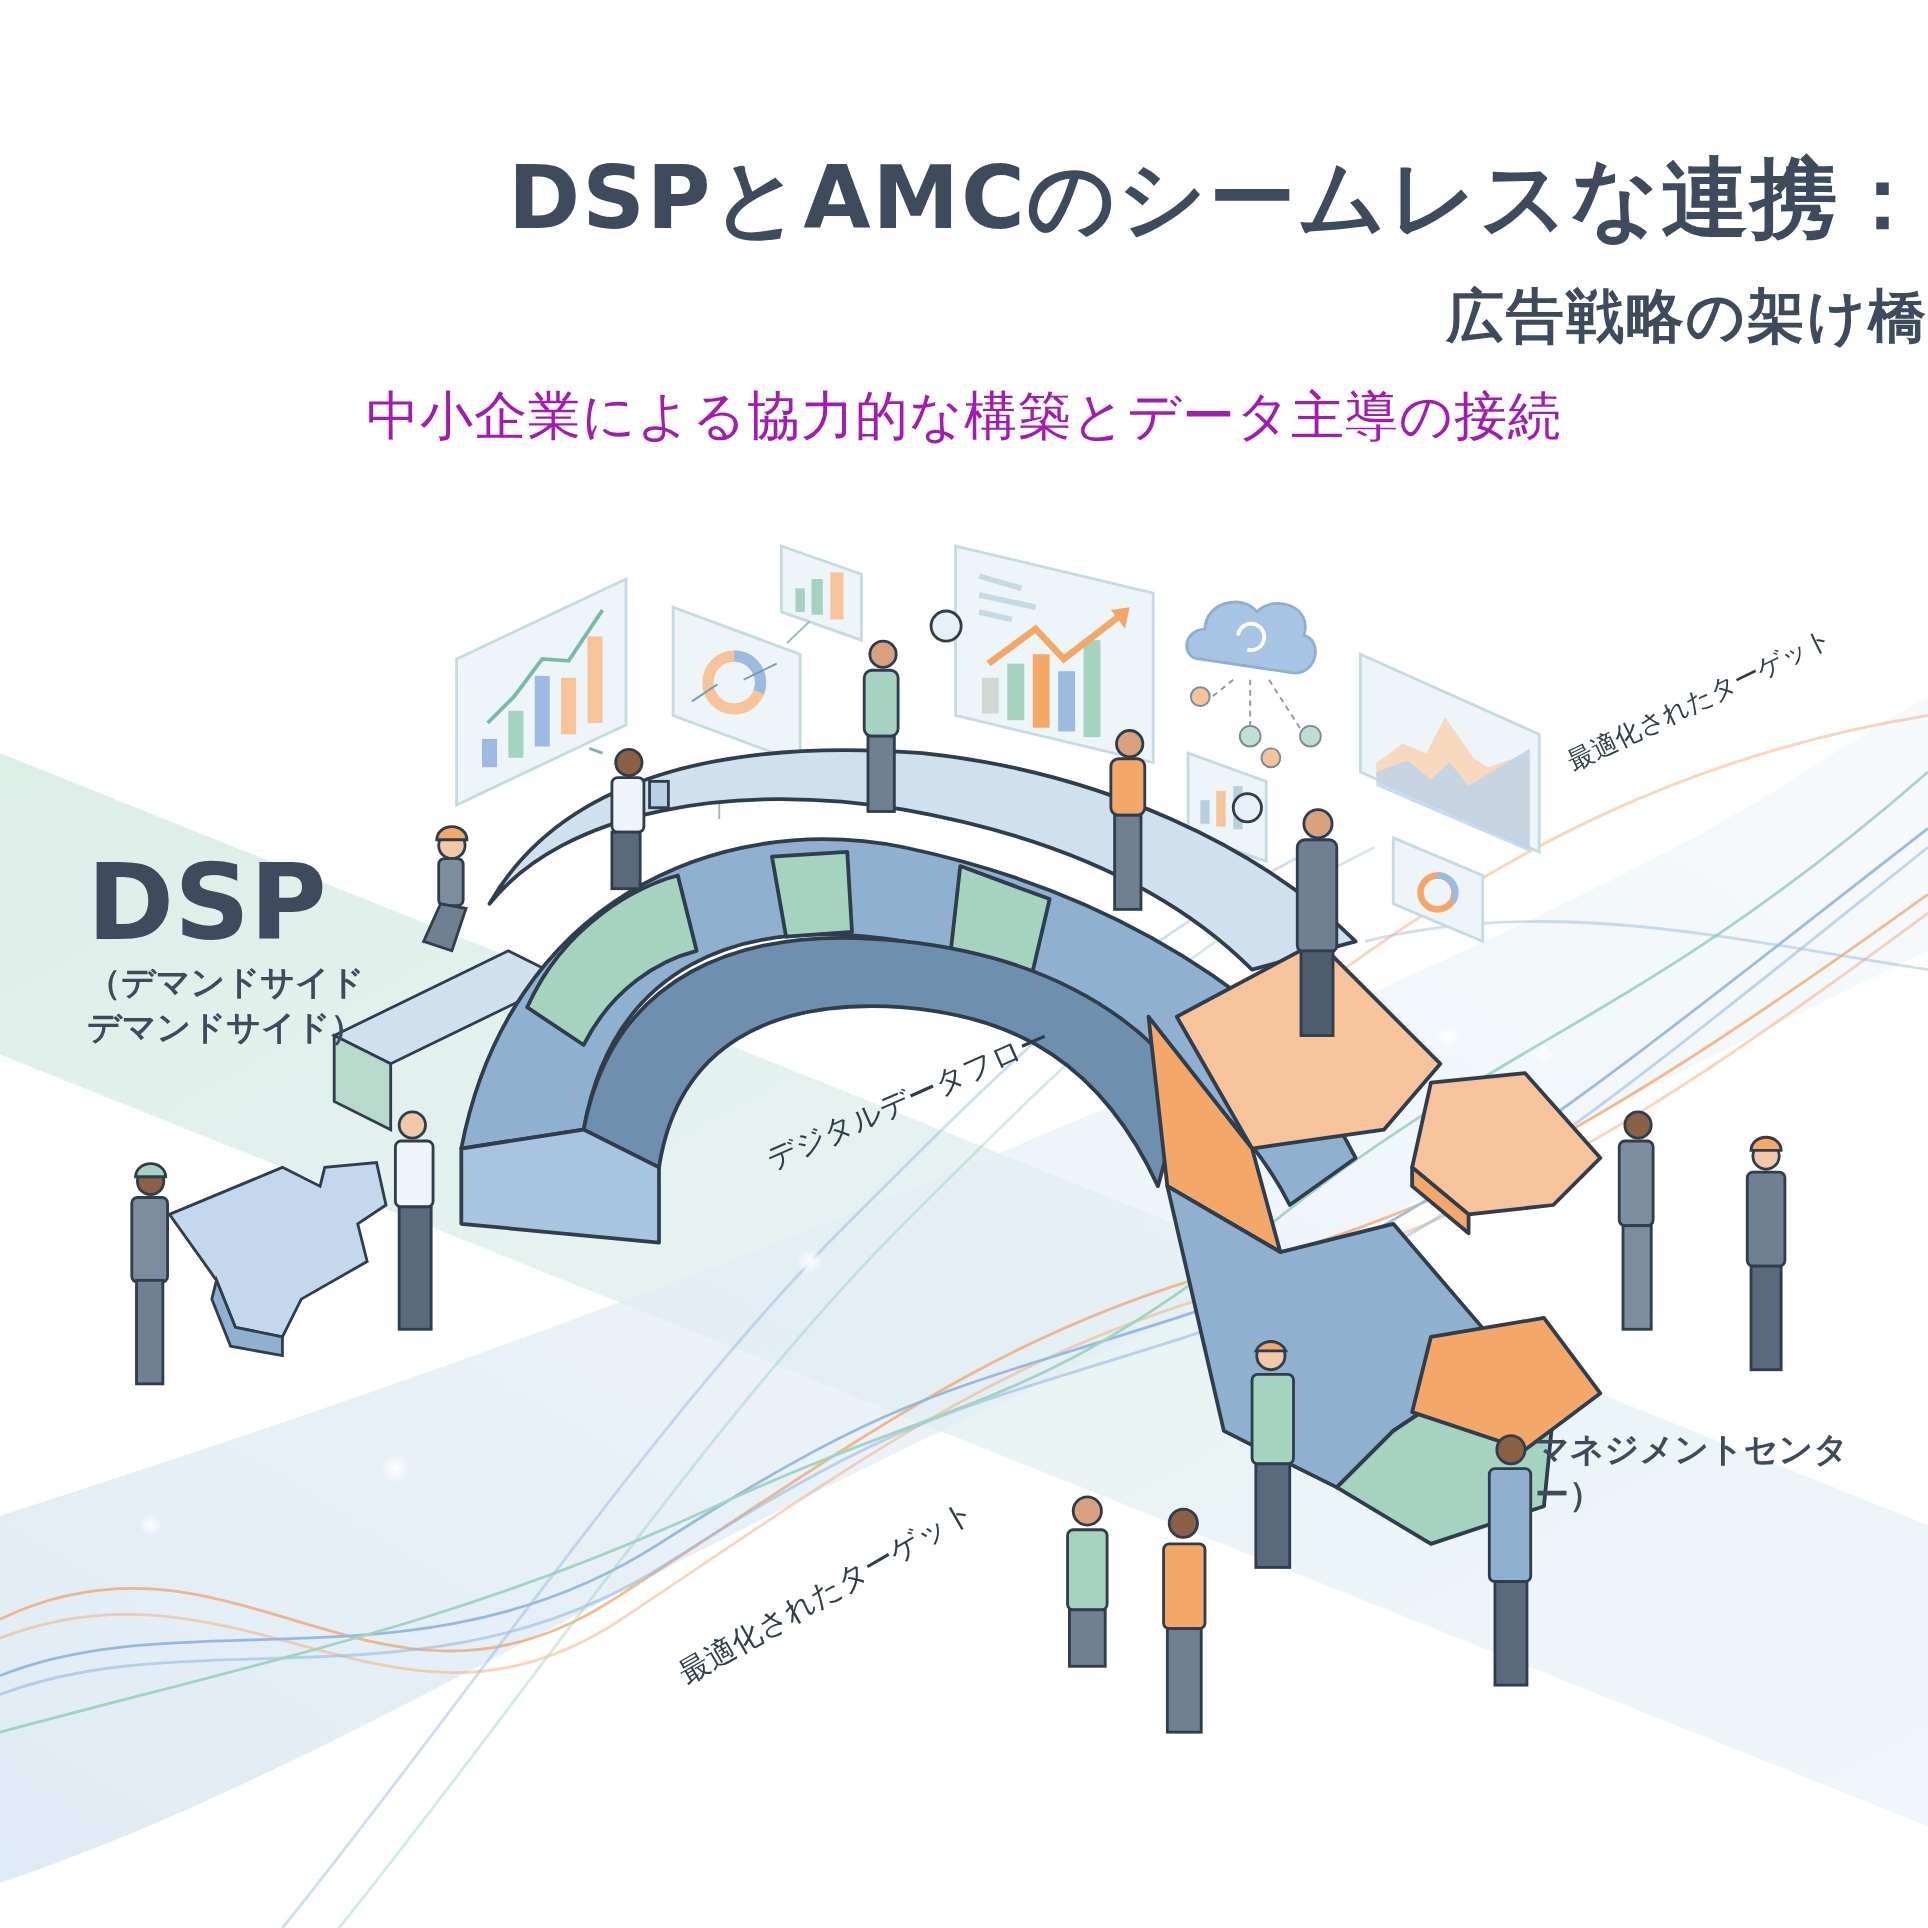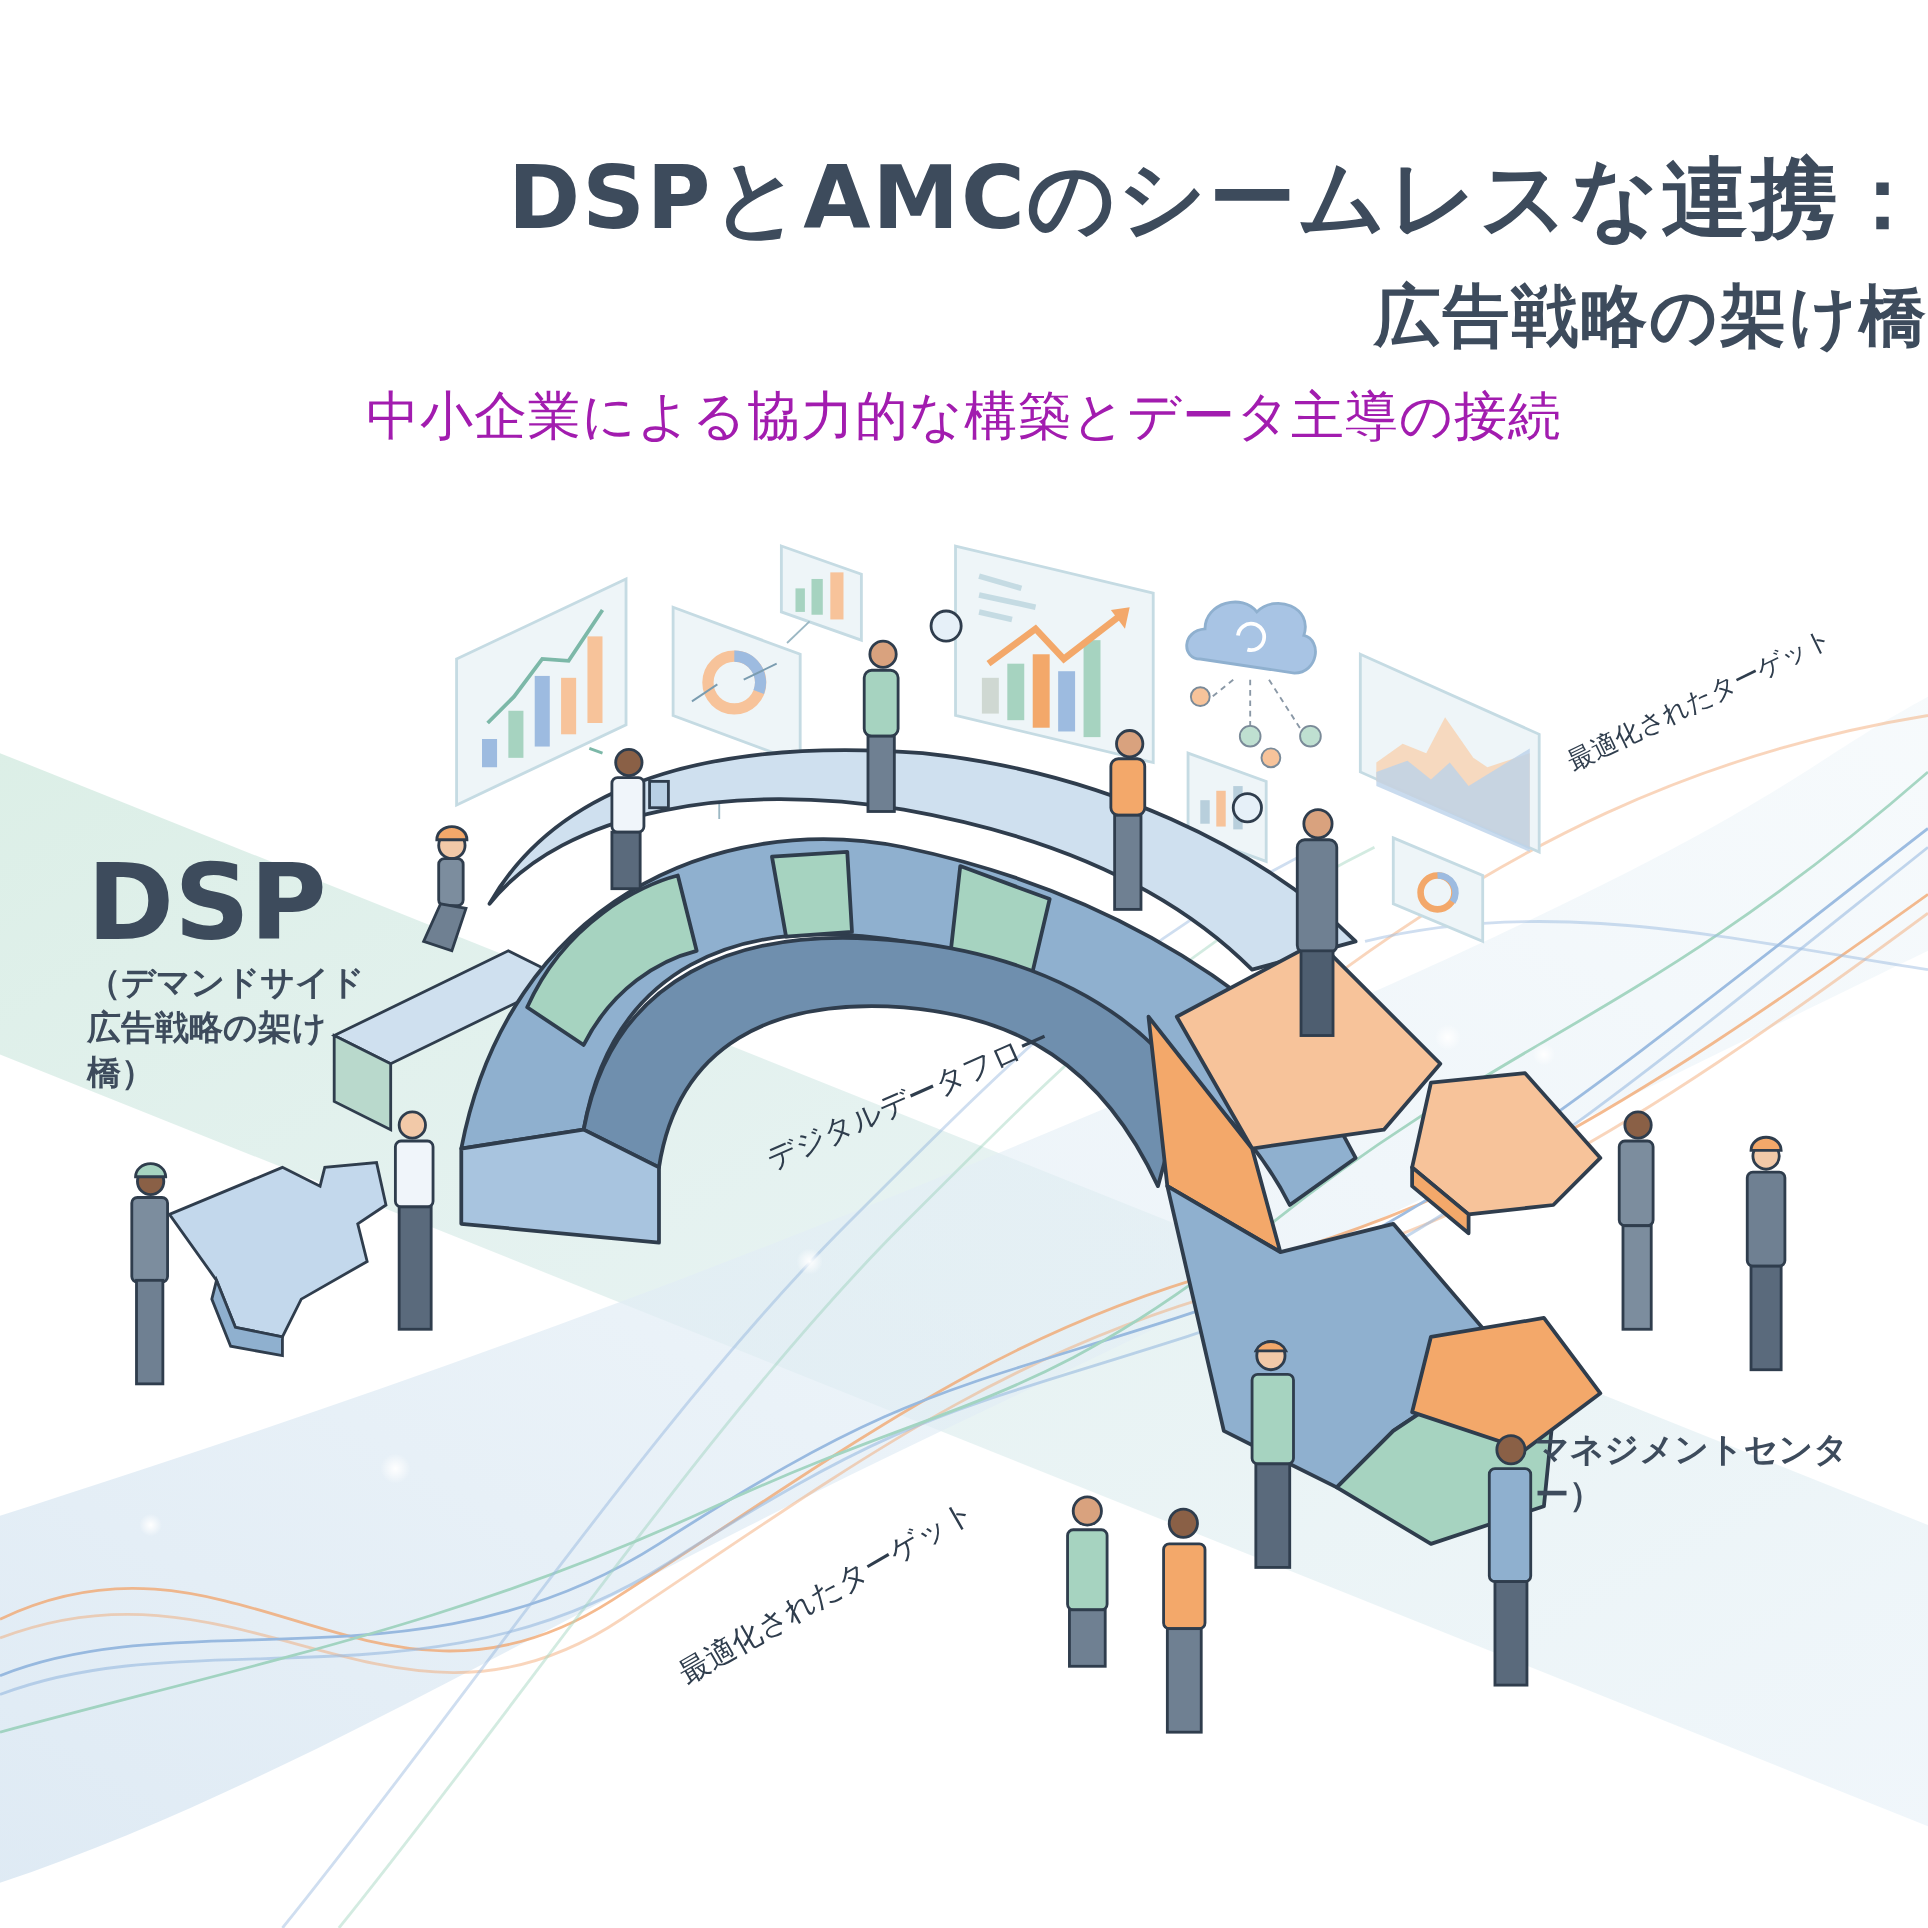--- a/index.html
+++ b/index.html
@@ -2,21 +2,21 @@
 <html style="font-size:15px"><head>
 <meta charset="utf-8">
 <style>
   html, body { margin: 0; padding: 0; background: #ffffff; }
   body { width: 1928px; height: 1928px; position: relative; overflow: hidden;
          font-family: "DejaVu Sans", "Liberation Sans", sans-serif; color: #3c4a5a; }
   .canvas { position: absolute; inset: 0; }
   .title { position: absolute; left: 0; width: 1928px; text-align: right; font-weight: 700;
            color: #3d4b5c; letter-spacing: 1.9px; }
   .title.l1 { top: 146px; font-size: 87px; line-height: 104px; }
-  .title.l2 { top: 264px; font-size: 67px; line-height: 104px; }
+  .title.l2 { top: 264px; font-size: 58px; line-height: 104px; }
   .subtitle { position: absolute; top: 381px; left: 0; width: 1928px; text-align: center;
               font-size: 53px; color: #a21caf; letter-spacing: 0.9px; }
   .side-label { position: absolute; text-align: left; color: #3d4b5c; }
   .side-label .big { font-weight: 700; font-size: 105px; line-height: 113px; display: block; }
   .side-label .small { font-size: 34px; line-height: 45px; display: block; font-weight: 700; }
   .dsp-label { left: 87px; top: 847px; width: 282px; }
   .amc-label { left: 1535px; top: 1427px; width: 358px; }
   .rot-label { position: absolute; font-size: 28px; color: #2f3d4d; white-space: nowrap;
                transform-origin: left bottom; }
   .flow-label { left: 777px; top: 1139px; transform: rotate(-24deg); font-size: 30px; }
@@ -265,21 +265,21 @@
   </g>
 </svg>
 
 <div class="title l1">DSPとAMCのシームレスな連携：</div>
 <div class="title l2">広告戦略の架け橋</div>
 <div class="subtitle">中小企業による協力的な構築とデータ主導の接続</div>
 
 <div class="side-label dsp-label">
   <span class="big">DSP</span>
   <span class="small">（デマンドサイド</span>
-  <span class="small">広告戦略の架け橋）</span>
+  <span class="small">デマンドサイド）</span>
 </div>
 
 <div class="side-label amc-label">
   <span class="small">マネジメントセンター）</span>
 </div>
 
 <div class="rot-label flow-label">デジタルデータフロー</div>
 <div class="rot-label target-top">最適化されたターゲット</div>
 <div class="rot-label target-bottom">最適化されたターゲット</div>
 

